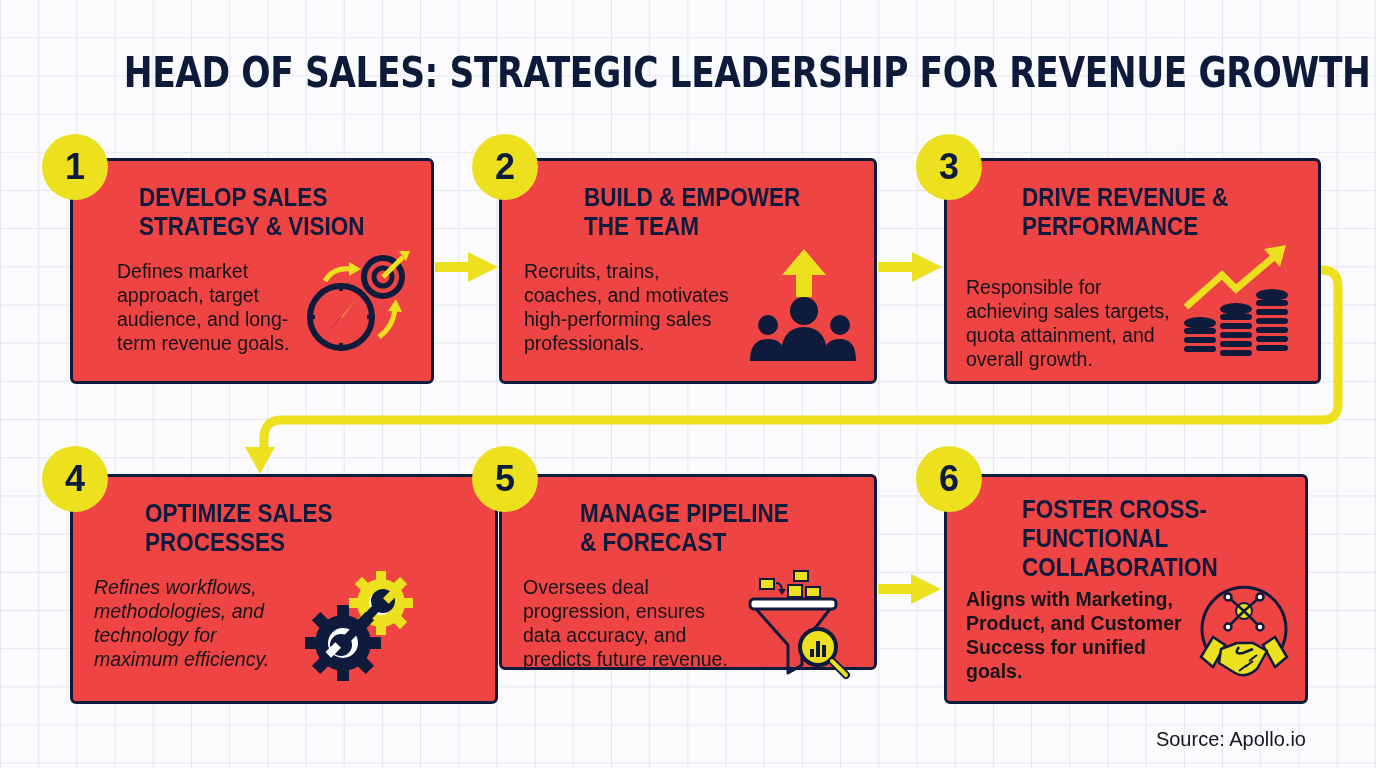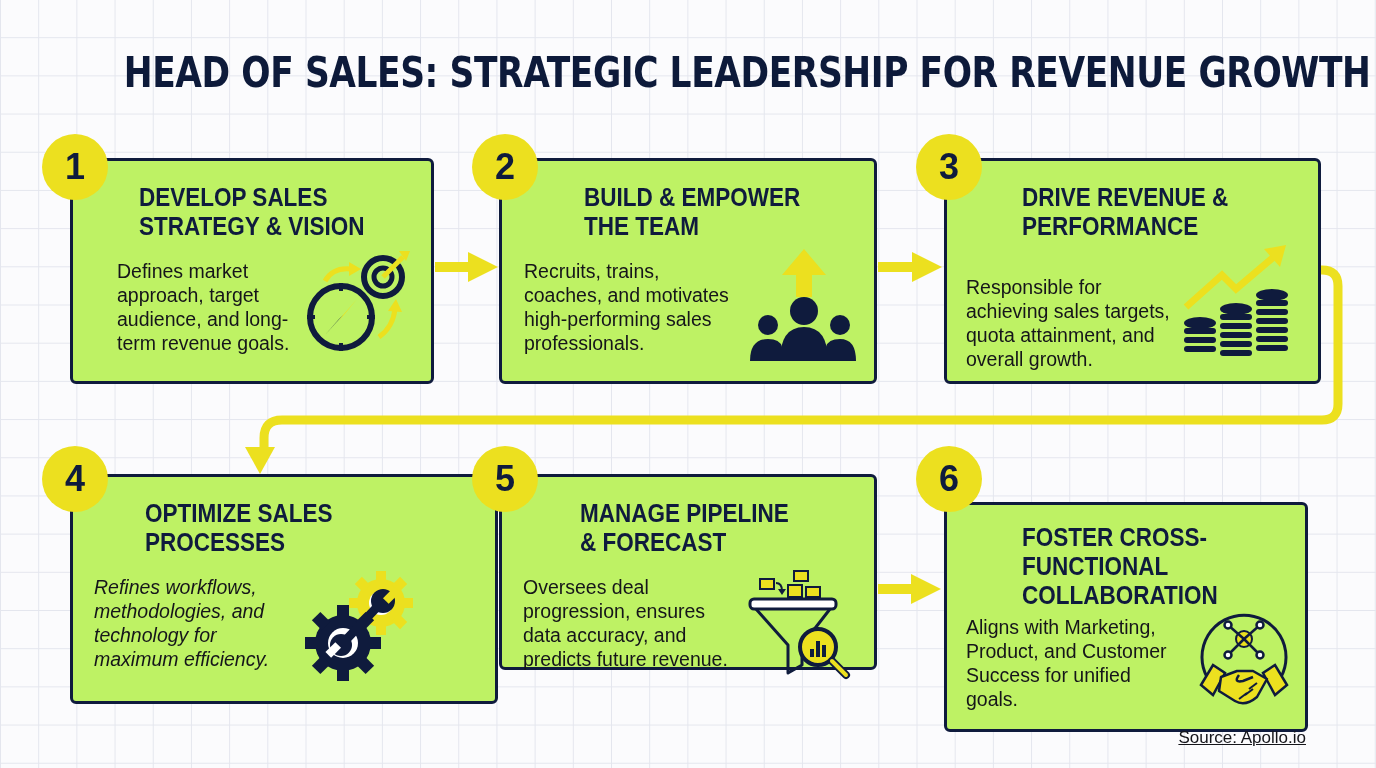--- a/index.html
+++ b/index.html
@@ -14,21 +14,21 @@
     font-family:"Liberation Sans", sans-serif;
     color:#0f1b3d;
   }
   .title {
     position:absolute; left:0; right:0; top:48px; text-align:center;
     font-family:"DejaVu Sans", sans-serif; font-weight:bold;
     font-size:42px; letter-spacing:-0.5px; color:#0d1a3a;
     transform:scaleX(0.82); transform-origin:center; white-space:nowrap;
   }
   .card {
-    position:absolute; background:#bef264;
+    position:absolute; background:#ef4444;
     border:3px solid #0f1b3d; border-radius:6px; box-sizing:border-box;
   }
   .badge {
     position:absolute; width:66px; height:66px; border-radius:50%;
     background:#ece01f; color:#0f1b3d; font-weight:bold; font-size:36px;
     display:flex; align-items:center; justify-content:center;
     font-family:"Liberation Sans", sans-serif;
   }
   .card-title {
     position:absolute; font-weight:bold; font-size:25px; line-height:29px;
@@ -36,21 +36,21 @@
     transform:scaleX(0.9); transform-origin:left top;
   }
   .card-desc {
     position:absolute; font-size:19.5px; line-height:24px; color:#15151a;
     white-space:pre-line;
   }
   .icon { position:absolute; }
   svg { display:block; }
   .connectors { position:absolute; left:0; top:0; pointer-events:none; }
   .source {
-    position:absolute; right:70px; top:728px; font-size:17px; color:#15151a;text-decoration:underline;
+    position:absolute; right:70px; top:728px; font-size:20px; color:#15151a;
   }
 </style>
 </head>
 <body>
 
 <div class="title">HEAD OF SALES: STRATEGIC LEADERSHIP FOR REVENUE GROWTH</div>
 
 <svg class="connectors" width="1376" height="768">
   <g fill="#ece01f" stroke="none">
 
@@ -227,25 +227,25 @@
       <rect x="62" y="80" width="4" height="8" fill="#0f1b3d"></rect>
       <rect x="68" y="72" width="4" height="16" fill="#0f1b3d"></rect>
       <rect x="74" y="76" width="4" height="12" fill="#0f1b3d"></rect>
       <line x1="84" y1="92" x2="98" y2="106" stroke="#0f1b3d" stroke-width="8" stroke-linecap="round"></line>
       <line x1="84" y1="92" x2="98" y2="106" stroke="#ece01f" stroke-width="4" stroke-linecap="round"></line>
     </svg>
   </div>
 </div>
 <div class="badge" style="left:472px;top:446px;">5</div>
 
-<div class="card" style="left:944px;top:474px;width:364px;height:230px;margin-top:28px;">
+<div class="card" style="left:944px;top:474px;width:364px;height:230px;">
   <div class="card-title" style="left:75px;top:18px;">FOSTER CROSS-
 FUNCTIONAL
 COLLABORATION</div>
-  <div class="card-desc" style="left:19px;top:110px;">Aligns with Marketing,
+  <div class="card-desc" style="left:19px;top:110px;font-weight:bold;">Aligns with Marketing,
 Product, and Customer
 Success for unified
 goals.</div>
   <div class="icon" style="left:250px;top:102px;">
     <svg width="94" height="104" viewBox="0 0 94 104">
       <path d="M10,70 A42,42 0 1 1 84,70" fill="none" stroke="#0f1b3d" stroke-width="3"></path>
       <circle cx="47" cy="32" r="8" fill="#ece01f" stroke="#0f1b3d" stroke-width="2"></circle>
       <g stroke="#0f1b3d" stroke-width="2.5" fill="#ffffff">
         <line x1="47" y1="32" x2="31" y2="18"></line>
         <line x1="47" y1="32" x2="63" y2="18"></line>

